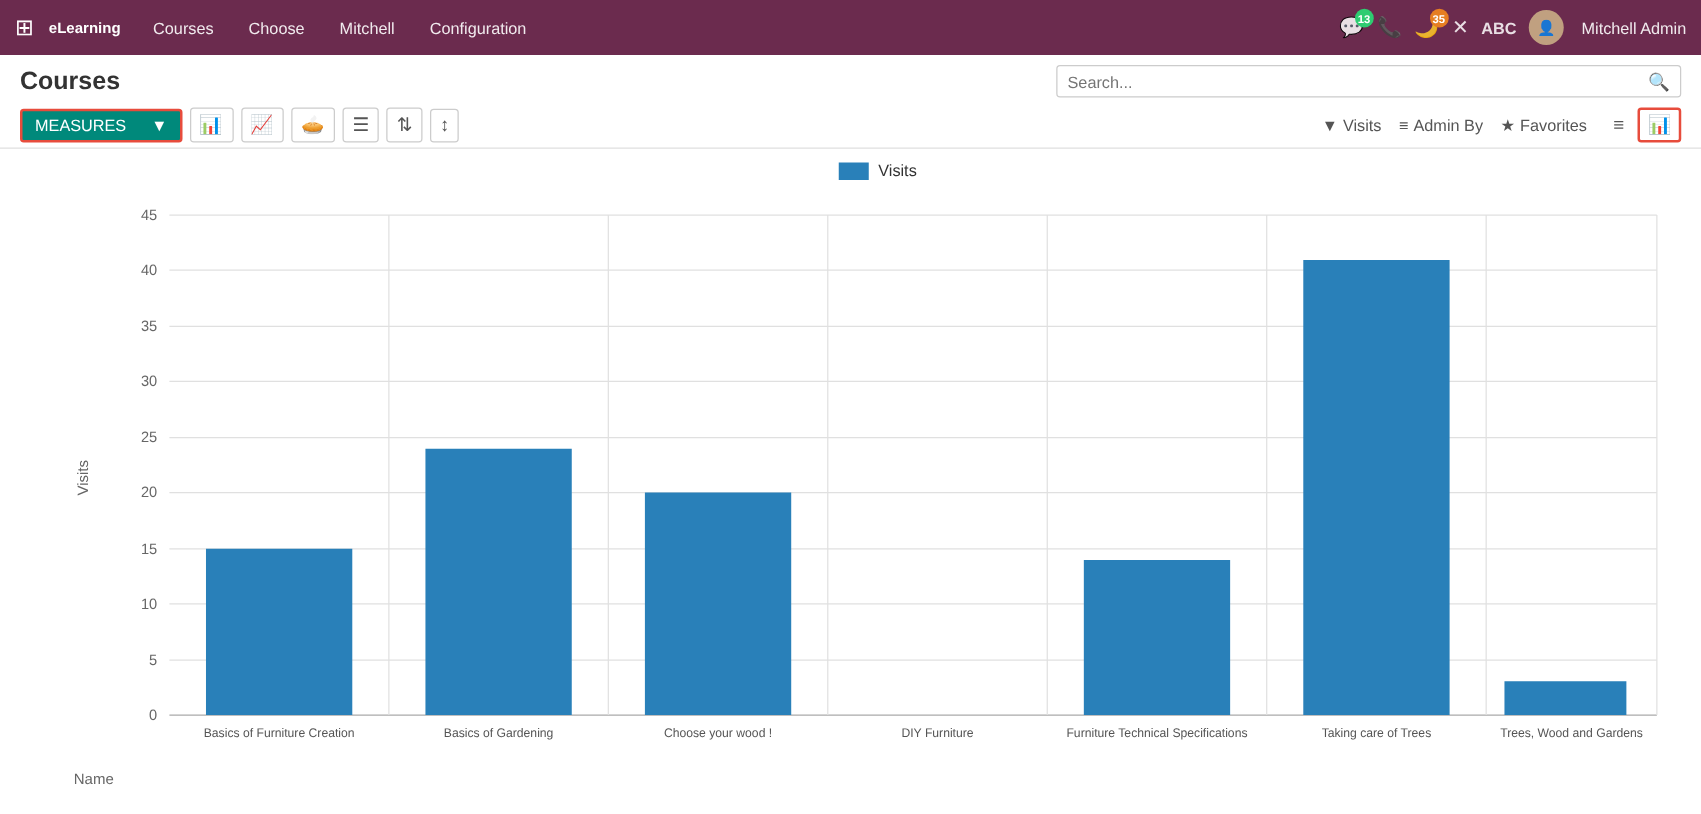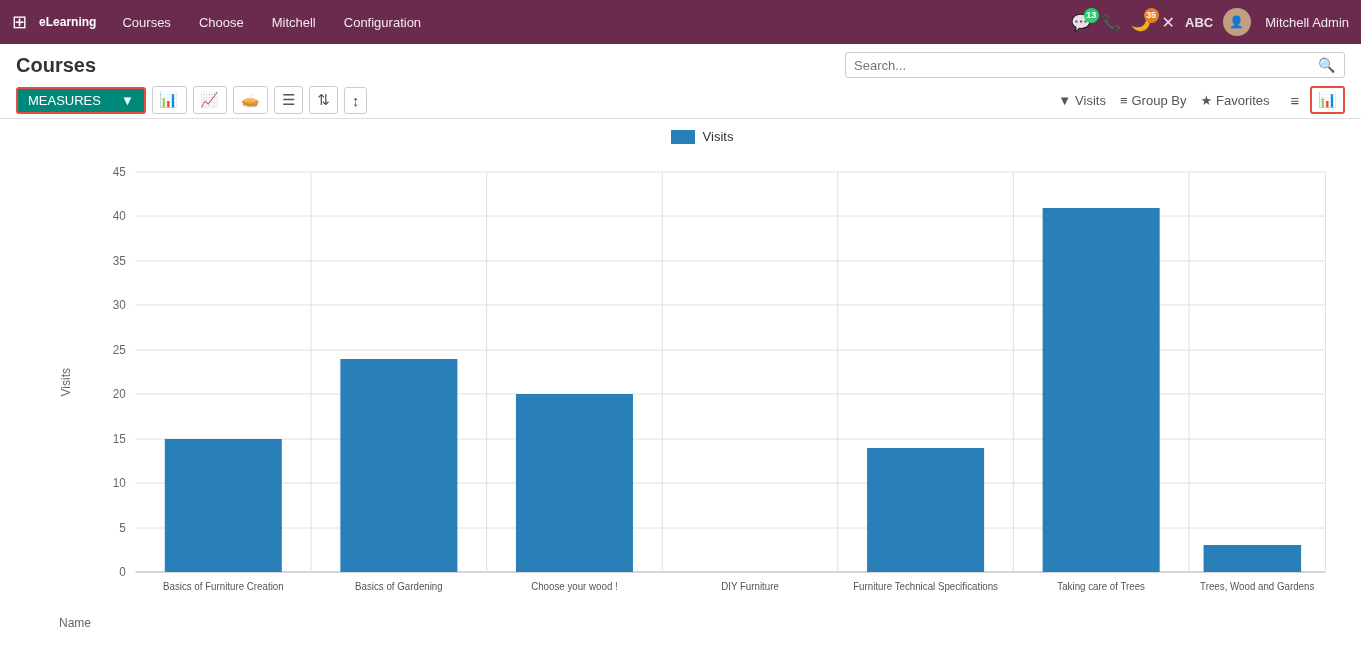--- a/index.html
+++ b/index.html
@@ -180,21 +180,21 @@
     <span>↕</span>
   </button>
   <div class="spacer"></div>
   <div class="filter-group">
     <button class="filter-btn">
       <span>▼</span>
       <span>Visits</span>
     </button>
     <button class="filter-btn">
       <span>≡</span>
-      <span>Group By</span>
+      <span>Admin By</span>
     </button>
     <button class="filter-btn">
       <span>★</span>
       <span>Favorites</span>
     </button>
   </div>
   <div class="view-icons">
     <button class="view-btn">≡</button>
     <button class="view-btn active">📊</button>
   </div>

